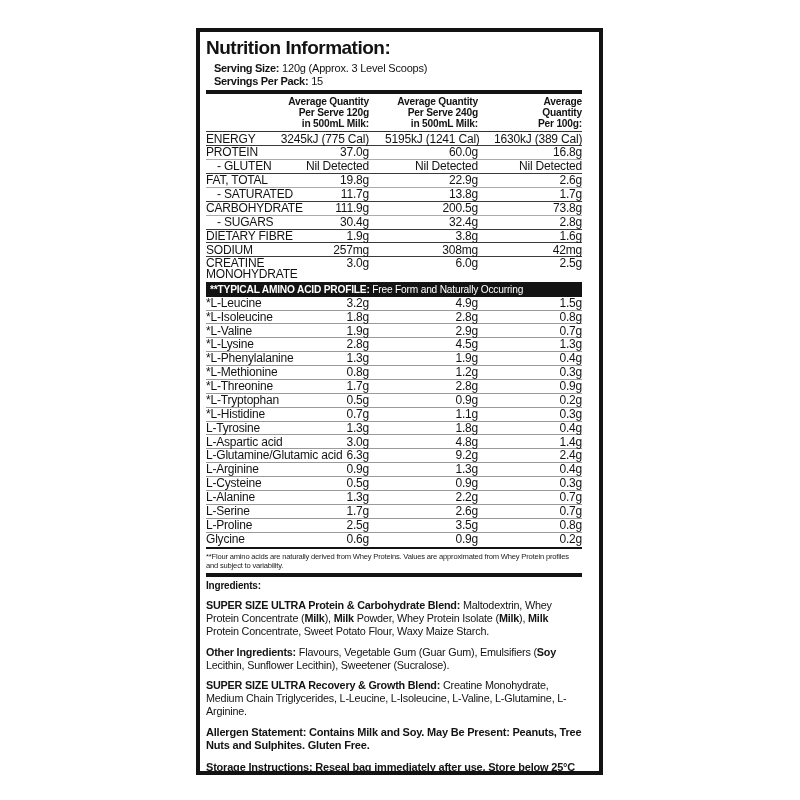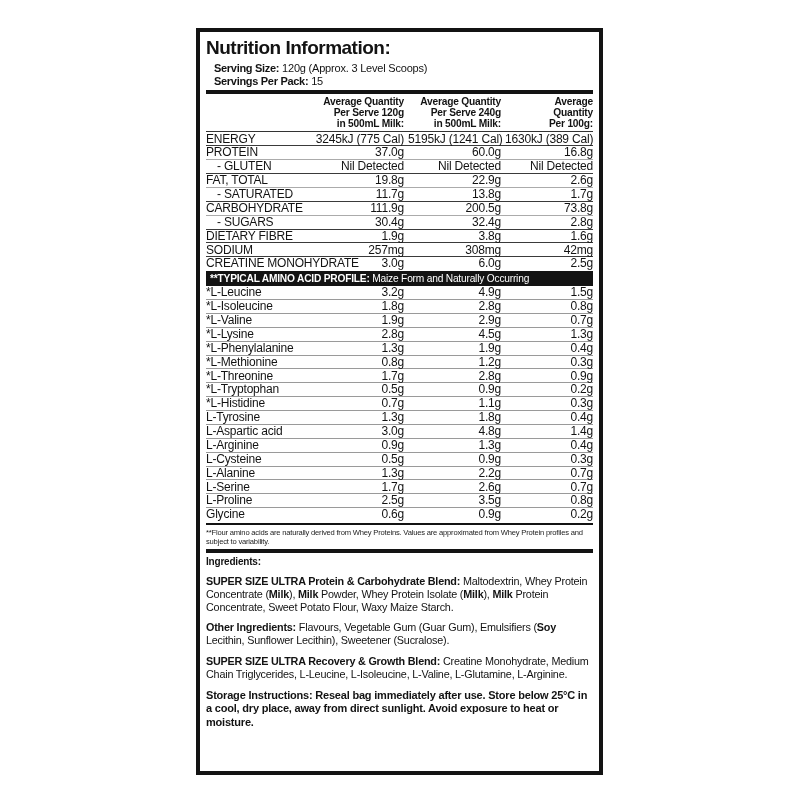--- a/index.html
+++ b/index.html
@@ -1,27 +1,27 @@
 <!DOCTYPE html>
 <html><head>
 <meta charset="utf-8">
 <style>
   html,body{margin:0;padding:0;background:#ffffff;}
   body{width:800px;height:800px;position:relative;font-family:"Liberation Sans",sans-serif;color:#131313;}
   .label-box{
     position:absolute;left:196px;top:28px;width:407px;height:747px;
     border:4px solid #131313;box-sizing:border-box;background:#fff;
-    padding:3px 6px 0 6px;overflow:hidden;letter-spacing:-0.2px;
+    padding:3px 17px 0 6px;overflow:hidden;letter-spacing:-0.2px;
   }
   .nf-title{font-size:19px;font-weight:bold;letter-spacing:-0.5px;margin:2px 0 3px 0;}
   .serving-line{font-size:11px;line-height:12.5px;}
   .serving-line b{letter-spacing:-0.3px;margin-left:8px;}
   .rule-thick{height:4px;background:#131313;margin-top:3px;}
   .rule-med{height:2px;background:#131313;margin-top:2px;}
-  .grid{display:grid;grid-template-columns:1fr 93px 88px;column-gap:4px;}
+  .grid{display:grid;grid-template-columns:1fr 93px 88px;column-gap:16px;}
   .col-heads{padding:3px 0 2px 0;border-bottom:1px solid #333;}
   .col-head{font-size:10.2px;font-weight:bold;line-height:10.8px;text-align:right;}
   .nrow{font-size:12px;line-height:10.5px;padding:1.2px 0;border-top:1px solid #3a3a3a;}
   .nrow.first{border-top:none;}
   .nrow.sub{border-top:1px solid #ababab;}
   .nrow.lightsep{border-top:1px solid #9a9a9a;}
   .c0{display:flex;justify-content:space-between;}
   .nrow.sub .lbl{padding-left:11px;}
   .val{text-align:right;white-space:nowrap;}
   .amino-bar{background:#131313;color:#fff;font-size:10.2px;line-height:11px;padding:2px 4px;margin-top:1px;}
@@ -123,21 +123,21 @@
       <div class="grid nrow">
         <div class="c0">
           <span class="lbl">CREATINE MONOHYDRATE</span>
           <span class="val">3.0g</span>
         </div>
         <span class="val">6.0g</span>
         <span class="val">2.5g</span>
       </div>
     </div>
 
-  <div class="amino-bar"><b>**TYPICAL AMINO ACID PROFILE:</b><span> Maize Form and Naturally Occurring</span></div>
+  <div class="amino-bar"><b>**TYPICAL AMINO ACID PROFILE:</b><span> Free Form and Naturally Occurring</span></div>
 
   <div id="amino-rows">
       <div class="grid nrow first">
         <div class="c0">
           <span class="lbl">*L-Leucine</span>
           <span class="val">3.2g</span>
         </div>
         <span class="val">4.9g</span>
         <span class="val">1.5g</span>
       </div>
@@ -213,20 +213,28 @@
         <span class="val">1.8g</span>
         <span class="val">0.4g</span>
       </div>
       <div class="grid nrow lightsep">
         <div class="c0">
           <span class="lbl">L-Aspartic acid</span>
           <span class="val">3.0g</span>
         </div>
         <span class="val">4.8g</span>
         <span class="val">1.4g</span>
+      </div>
+      <div class="grid nrow lightsep">
+        <div class="c0">
+          <span class="lbl">L-Glutamine/Glutamic acid</span>
+          <span class="val">6.3g</span>
+        </div>
+        <span class="val">9.2g</span>
+        <span class="val">2.4g</span>
       </div>
       <div class="grid nrow lightsep">
         <div class="c0">
           <span class="lbl">L-Arginine</span>
           <span class="val">0.9g</span>
         </div>
         <span class="val">1.3g</span>
         <span class="val">0.4g</span>
       </div>
       <div class="grid nrow lightsep">
@@ -280,14 +288,15 @@
   <div class="rule-thick"></div>
 
   <div class="ing-heading">Ingredients:</div>
 
   <div id="ingredient-paras">
       <div class="ing-para"><b>SUPER SIZE ULTRA Protein &amp; Carbohydrate Blend: </b><span>Maltodextrin, Whey Protein Concentrate (</span><b>Milk</b><span>), </span><b>Milk</b><span> Powder, Whey Protein Isolate (</span><b>Milk</b><span>), </span><b>Milk</b><span> Protein Concentrate, Sweet Potato Flour, Waxy Maize Starch.</span></div>
       <div class="ing-para"><b>Other Ingredients: </b><span>Flavours, Vegetable Gum (Guar Gum), Emulsifiers (</span><b>Soy</b><span> Lecithin, Sunflower Lecithin), Sweetener (Sucralose).</span></div>
       <div class="ing-para"><b>SUPER SIZE ULTRA Recovery &amp; Growth Blend: </b><span>Creatine Monohydrate, Medium Chain Triglycerides, L-Leucine, L-Isoleucine, L-Valine, L-Glutamine, L-Arginine.</span></div>
     </div>
 
+  <div class="ing-para allbold">Allergen Statement: Contains Milk and Soy. May Be Present: Peanuts, Tree Nuts and Sulphites. Gluten Free.</div>
   <div class="ing-para allbold">Storage Instructions: Reseal bag immediately after use. Store below 25°C in a cool, dry place, away from direct sunlight. Avoid exposure to heat or moisture.</div>
 </div>
 
 </body></html>

